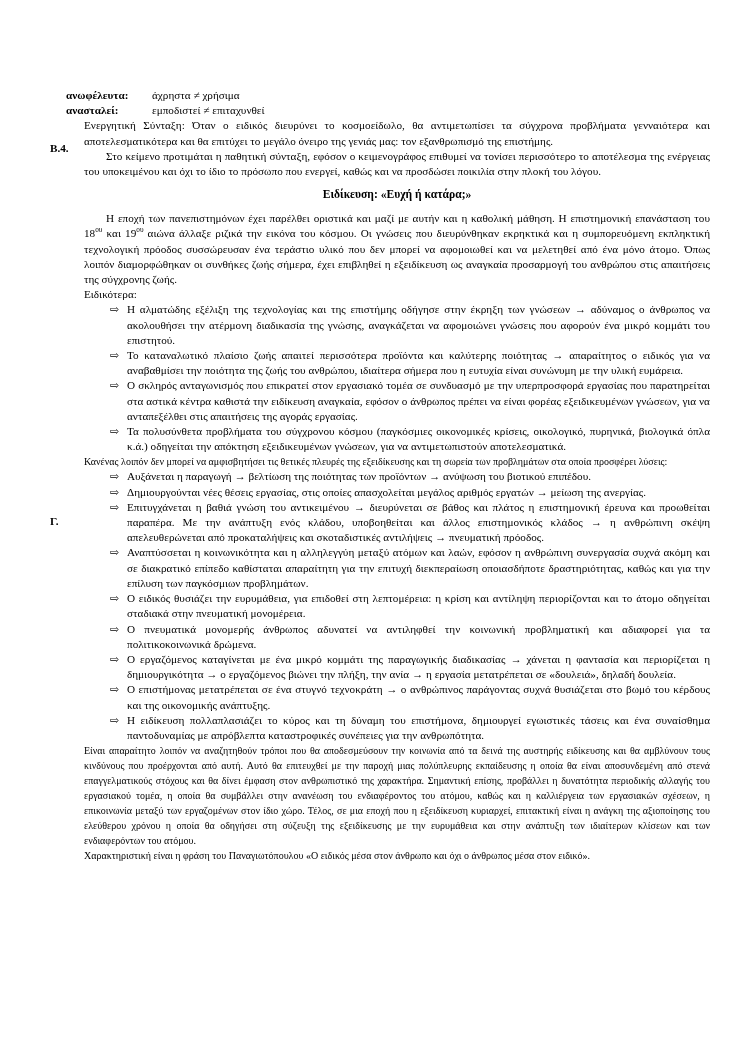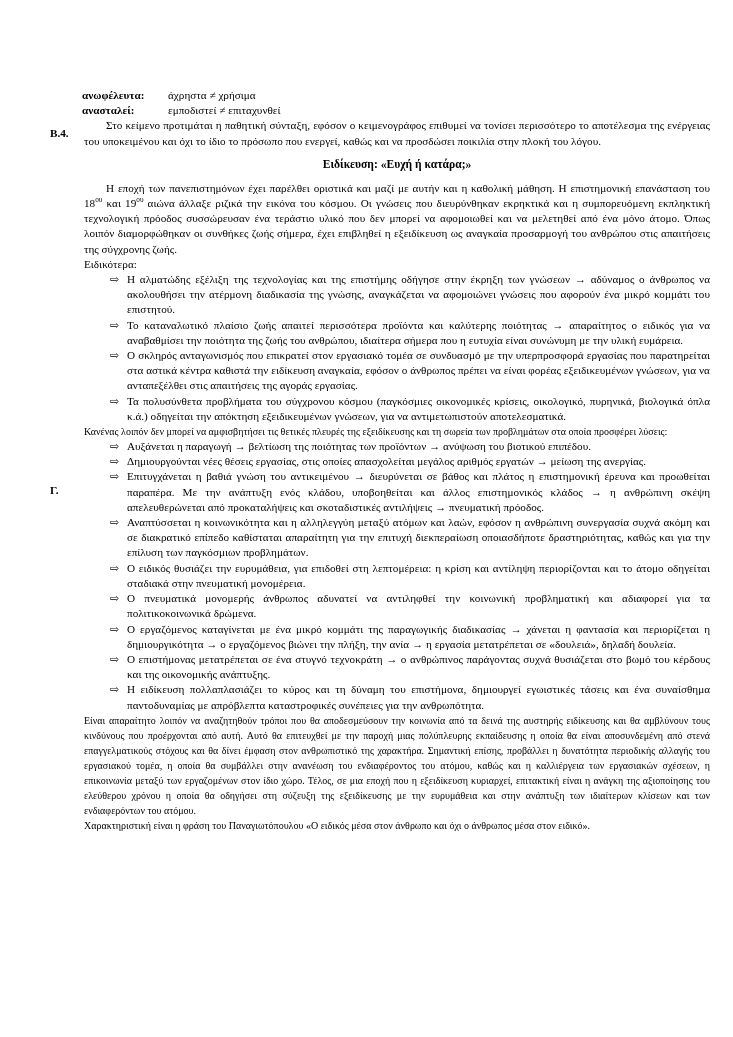--- a/index.html
+++ b/index.html
@@ -55,21 +55,21 @@
   }
   p.noindent {
     text-indent: 0;
   }
 
   
   .vocab {
     display: flex;
     font-size: 11.2px;
     line-height: 15.2px;
-    margin-left: 32px;
+    margin-left: 16px;
   }
   .vocab .term {
     font-weight: bold;
     flex: 0 0 86px;
   }
   .vocab .gloss {
     flex: 1 1 auto;
   }
 
   
@@ -139,20 +139,21 @@
       <span class="gloss">άχρηστα ≠ χρήσιμα</span>
     </div>
     <div class="vocab">
       <span class="term">ανασταλεί:</span>
       <span class="gloss">εμποδιστεί ≠ επιταχυνθεί</span>
     </div>
 
     <div class="row">
       <div class="marker">B.4.</div>
       <div class="body-col">
+        <p class="noindent">Ενεργητική Σύνταξη: Όταν ο ειδικός διευρύνει το κοσμοείδωλο, θα αντιμετωπίσει τα σύγχρονα προβλήματα γενναιότερα και αποτελεσματικότερα και θα επιτύχει το μεγάλο όνειρο της γενιάς μας: τον εξανθρωπισμό της επιστήμης.</p>
         <p class="indent">Στο κείμενο προτιμάται η παθητική σύνταξη, εφόσον ο κειμενογράφος επιθυμεί να τονίσει περισσότερο το αποτέλεσμα της ενέργειας του υποκειμένου και όχι το ίδιο το πρόσωπο που ενεργεί, καθώς και να προσδώσει ποικιλία στην πλοκή του λόγου.</p>
       </div>
     </div>
 
     <div class="row">
       <div class="marker">Γ.</div>
       <div class="body-col">
         <p class="heading">Ειδίκευση: «Ευχή ή κατάρα;»</p>
         <p class="indent">Η εποχή των πανεπιστημόνων έχει παρέλθει οριστικά και μαζί με αυτήν και η καθολική μάθηση. Η επιστημονική επανάσταση του 18<sup>ου</sup> και 19<sup>ου</sup> αιώνα άλλαξε ριζικά την εικόνα του κόσμου. Οι γνώσεις που διευρύνθηκαν εκρηκτικά και η συμπορευόμενη εκπληκτική τεχνολογική πρόοδος συσσώρευσαν ένα τεράστιο υλικό που δεν μπορεί να αφομοιωθεί και να μελετηθεί από ένα μόνο άτομο. Όπως λοιπόν διαμορφώθηκαν οι συνθήκες ζωής σήμερα, έχει επιβληθεί η εξειδίκευση ως αναγκαία προσαρμογή του ανθρώπου στις απαιτήσεις της σύγχρονης ζωής.</p>
         <p class="noindent">Ειδικότερα:</p>

